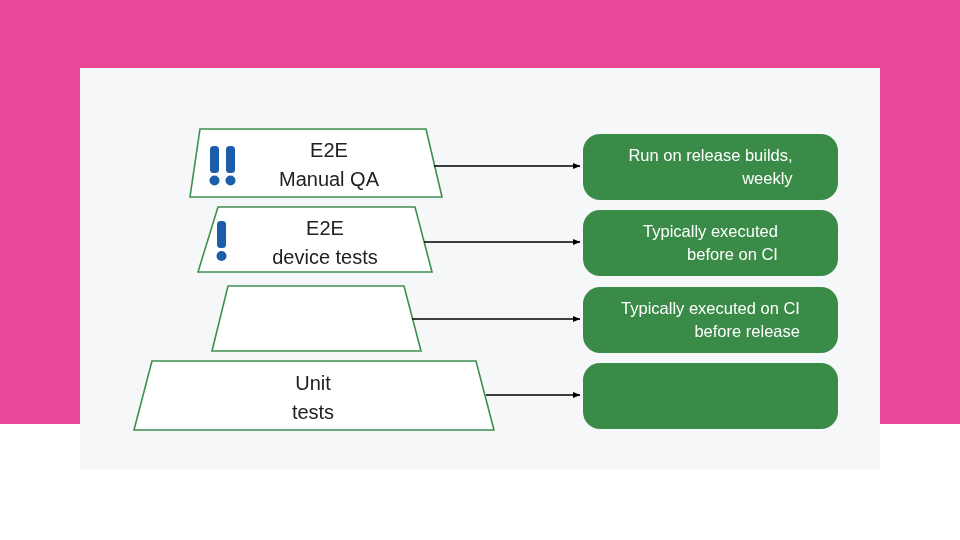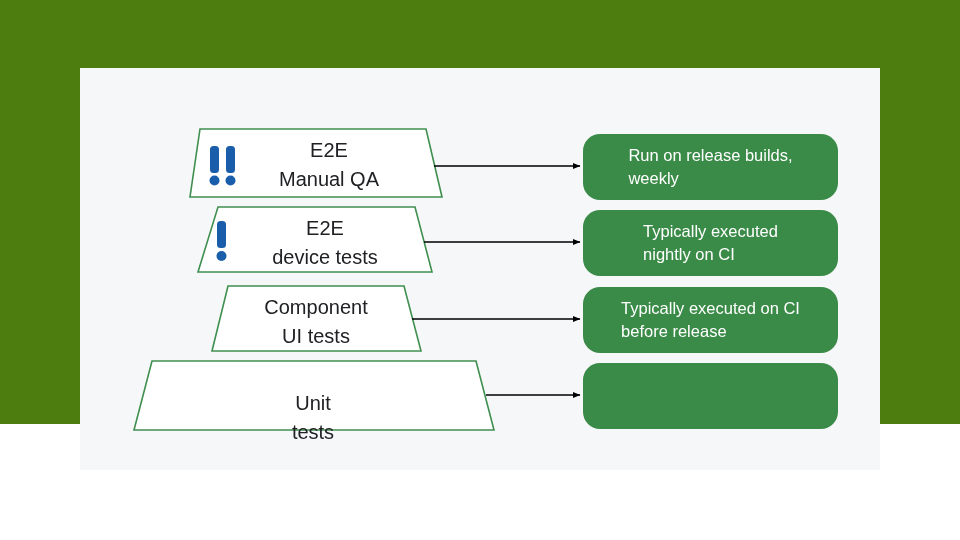--- a/index.html
+++ b/index.html
@@ -10,21 +10,21 @@
   body {
     width: 960px;
     height: 540px;
     font-family: "Liberation Sans", sans-serif;
     overflow: hidden;
   }
   #canvas {
     position: relative;
     width: 960px;
     height: 424px;
-    background: #4d7c0f;
+    background: #ec4899;
   }
   #panel {
     position: absolute;
     left: 80px;
     top: 68px;
     width: 800px;
     height: 402px;
     background: #f6f7f9;
   }
   #diagram-svg {
@@ -39,21 +39,21 @@
     text-align: center;
     color: #202124;
     font-size: 20px;
     line-height: 29px;
     font-family: "Liberation Sans", sans-serif;
     white-space: pre-line;
     pointer-events: none;
   }
   .callout-text {
     position: absolute;
-    text-align: left;
+    text-align: right;
     color: #ffffff;
     font-size: 16.5px;
     line-height: 23px;
     font-family: "Liberation Sans", sans-serif;
     white-space: pre-line;
     display: flex;
     align-items: center;
     justify-content: center;
   }
 </style>
@@ -102,29 +102,27 @@
       <circle cx="221.5" cy="256" r="5" fill="#1a5eab"></circle>
     </g>
   </svg>
 
   <div class="pyr-text" style="left:244px; top:136px; width:170px;">E2E
 Manual QA</div>
 
   <div class="pyr-text" style="left:240px; top:214px; width:170px;">E2E
 device tests</div>
 
-  <div class="pyr-text" style="left:228px; top:293px; width:176px;">Component
-UI tests</div>
 
-  <div class="pyr-text" style="left:228px; top:389px; width:170px;">Unit
+  <div class="pyr-text" style="left:228px; top:369px; width:170px;">Unit
 tests</div>
 
   <div class="callout-text" style="left:591px; top:134px; width:239px; height:66px;">Run on release builds,
 weekly</div>
 
   <div class="callout-text" style="left:591px; top:210px; width:239px; height:66px;">Typically executed
-nightly on CI</div>
+before on CI</div>
 
   <div class="callout-text" style="left:591px; top:287px; width:239px; height:66px;">Typically executed on CI
 before release</div>
 
 
 </div>
 
 </body></html>

